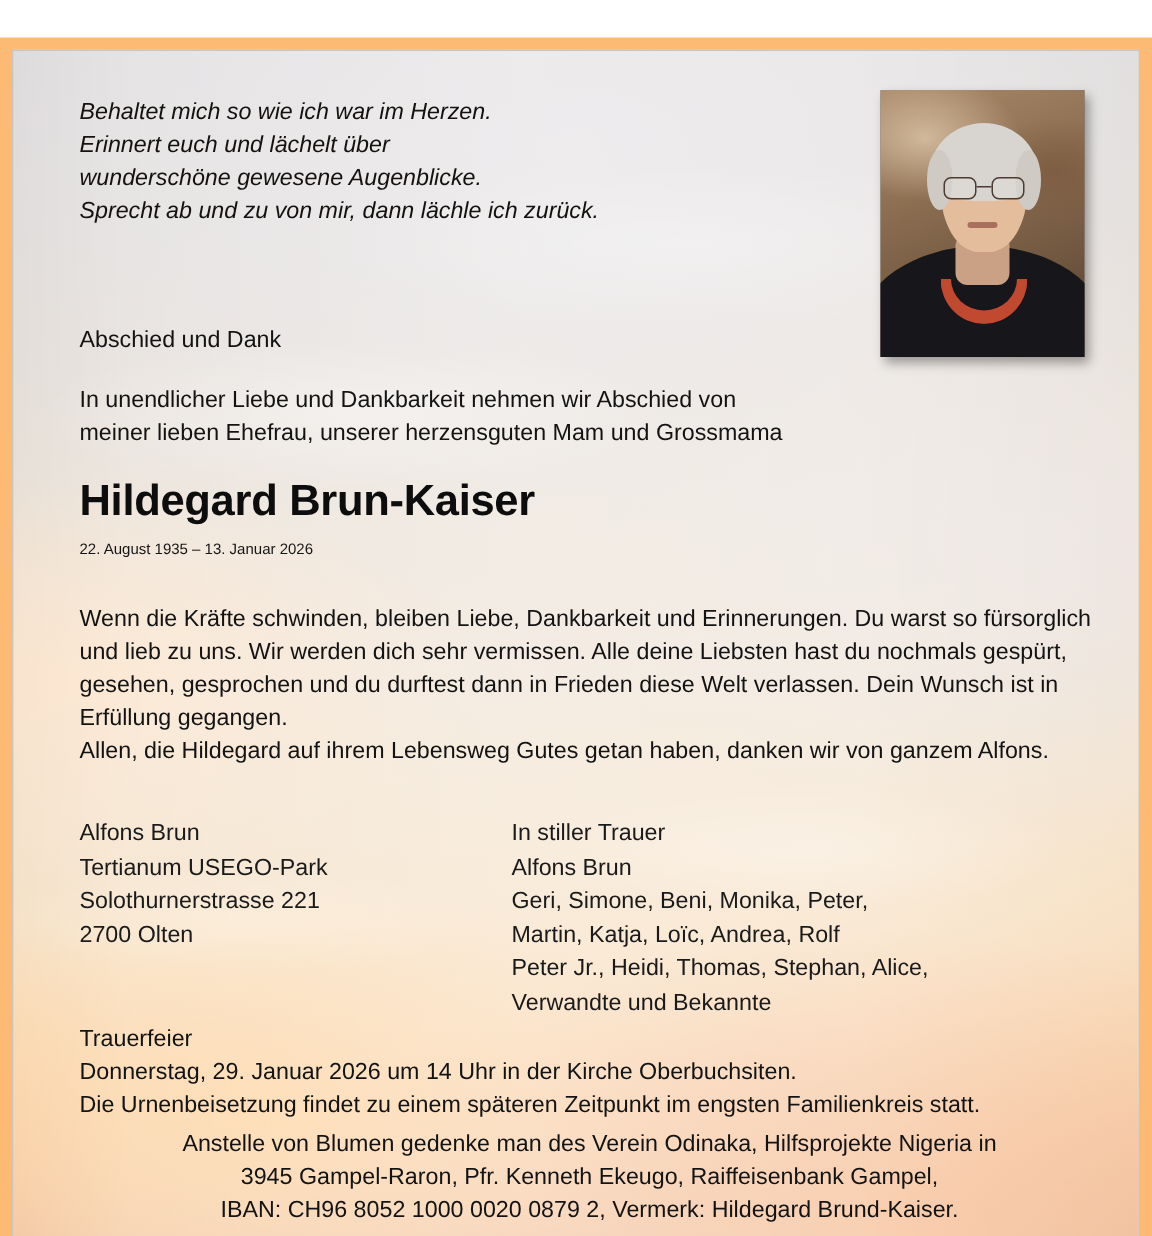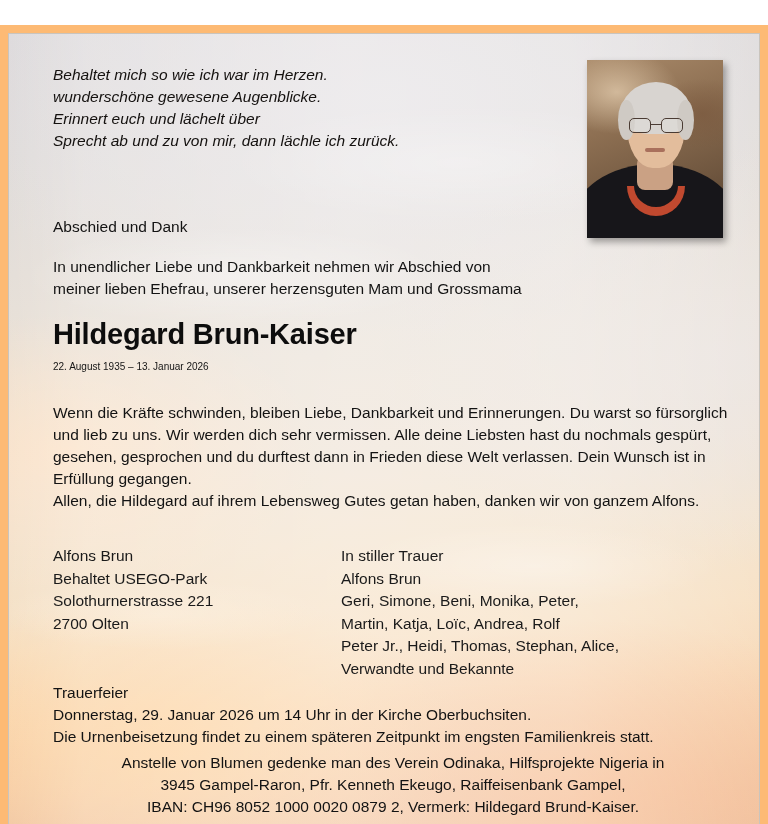--- a/index.html
+++ b/index.html
@@ -307,22 +307,22 @@
 <div id="page">
   <div class="card">
     <div class="bg"></div>
     <div class="bg-clouds"></div>
     <div class="bg-wash"></div>
 
     <div class="content">
 
       <div class="poem">
         <div>Behaltet mich so wie ich war im Herzen.</div>
+        <div>Erinnert euch und lächelt über</div>
         <div>wunderschöne gewesene Augenblicke.</div>
-        <div>Erinnert euch und lächelt über</div>
         <div>Sprecht ab und zu von mir, dann lächle ich zurück.</div>
       </div>
 
       <div class="portrait">
         <div class="ph-bg"></div>
         <div class="shoulders"></div>
         <div class="neck"></div>
         <div class="face"></div>
         <div class="hair"></div>
         <div class="hair2"></div>
@@ -346,21 +346,21 @@
       <div class="dates">22. August 1935 – 13. Januar 2026</div>
 
       <div class="t maintext">
         <p>Wenn die Kräfte schwinden, bleiben Liebe, Dankbarkeit und Erinnerungen. Du warst so fürsorglich und lieb zu uns. Wir werden dich sehr vermissen. Alle deine Liebsten hast du nochmals gespürt, gesehen, gesprochen und du durftest dann in Frieden diese Welt verlassen. Dein Wunsch ist in Erfüllung gegangen.</p>
         <p>Allen, die Hildegard auf ihrem Lebensweg Gutes getan haben, danken wir von ganzem Alfons.</p>
       </div>
 
       <div class="cols">
         <div class="col-left">
           <div>Alfons Brun</div>
-          <div>Behaltet USEGO-Park</div>
+          <div>Tertianum USEGO-Park</div>
           <div>Solothurnerstrasse 221</div>
           <div>2700 Olten</div>
         </div>
         <div class="col-right">
           <div>In stiller Trauer</div>
           <div>Alfons Brun</div>
           <div>Geri, Simone, Beni, Monika, Peter,</div>
           <div>Martin, Katja, Loïc, Andrea, Rolf</div>
           <div>Peter Jr., Heidi, Thomas, Stephan, Alice,</div>
           <div>Verwandte und Bekannte</div>

